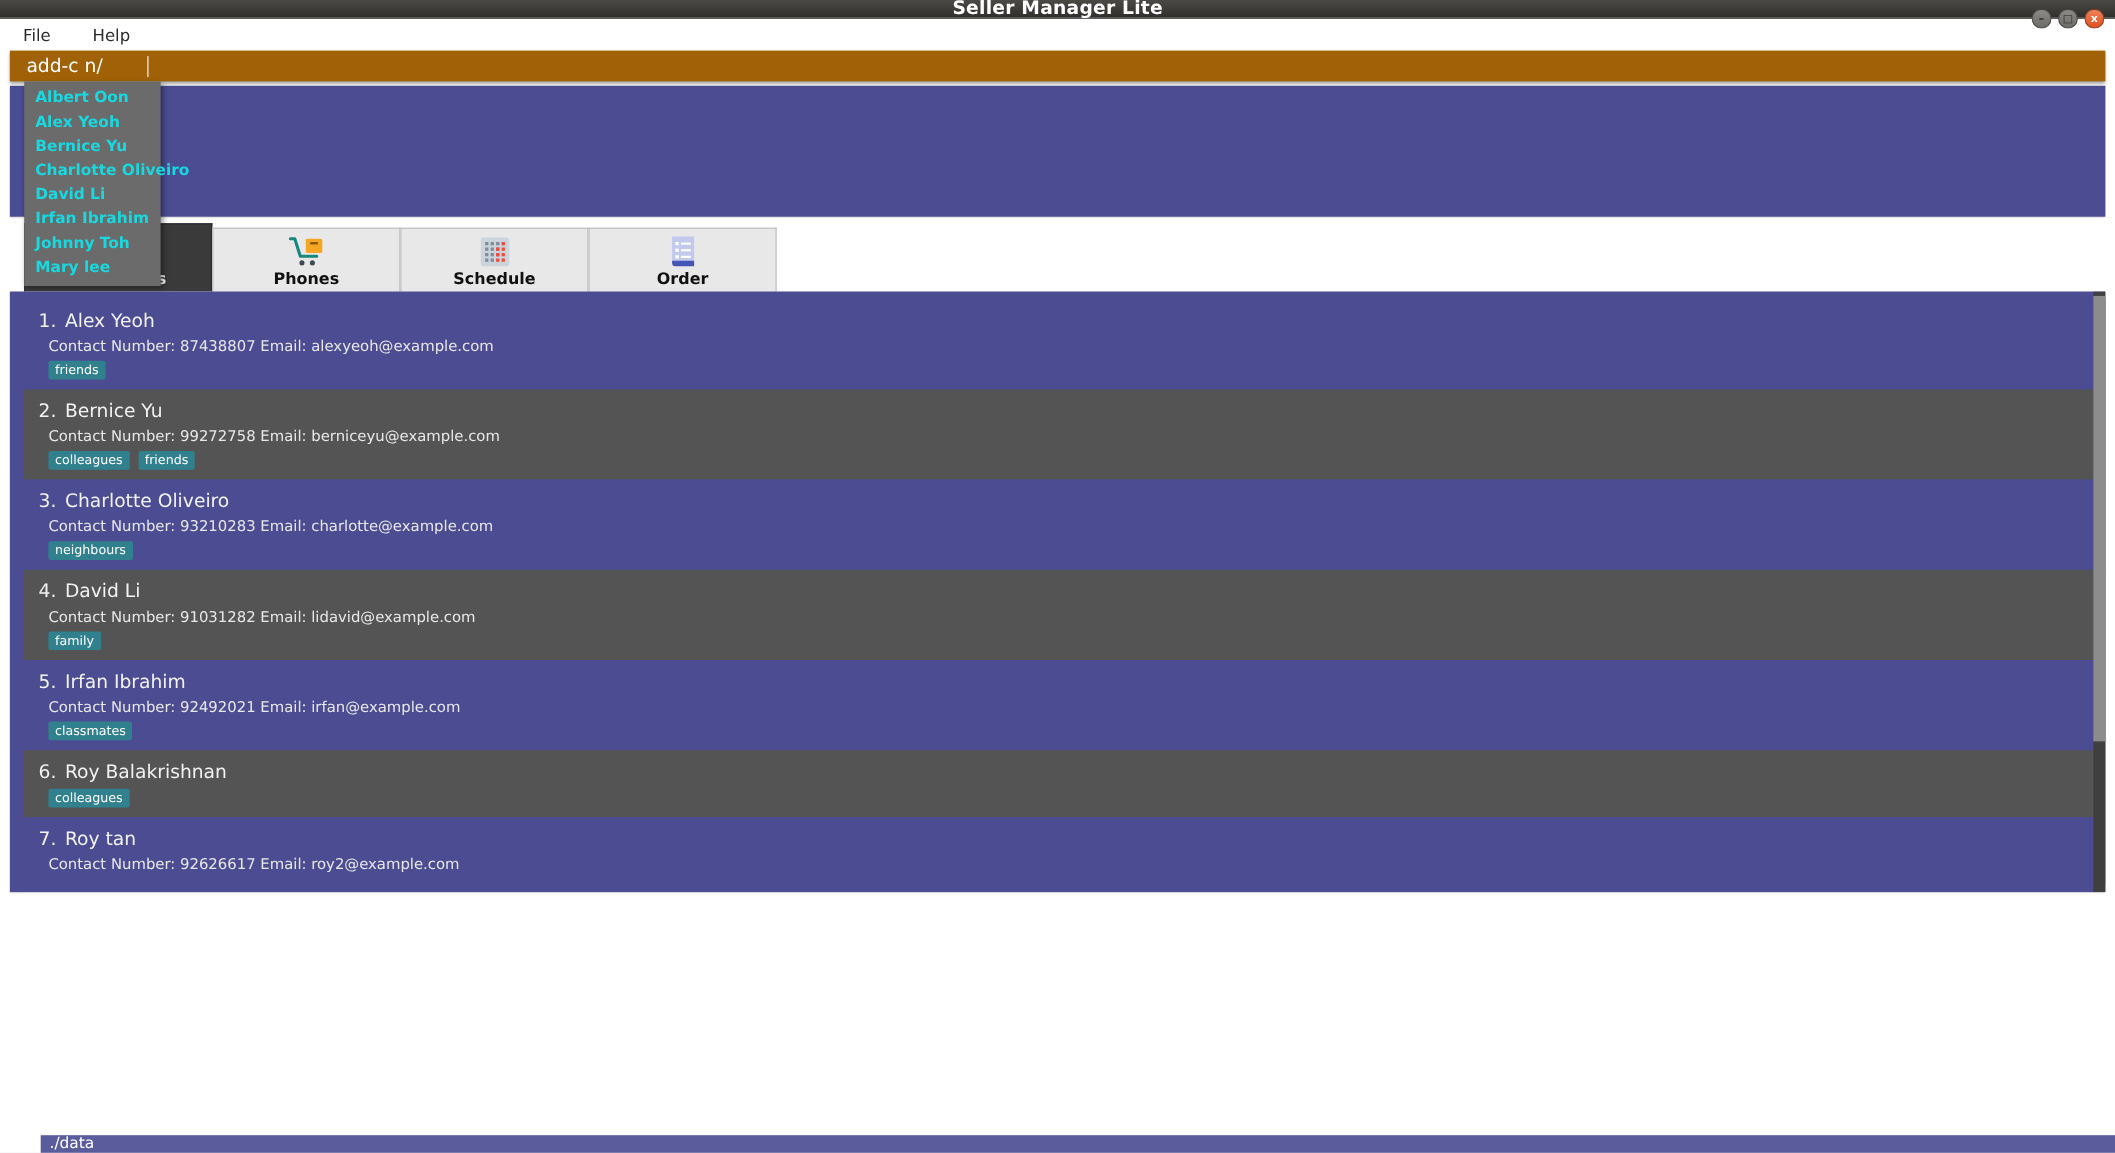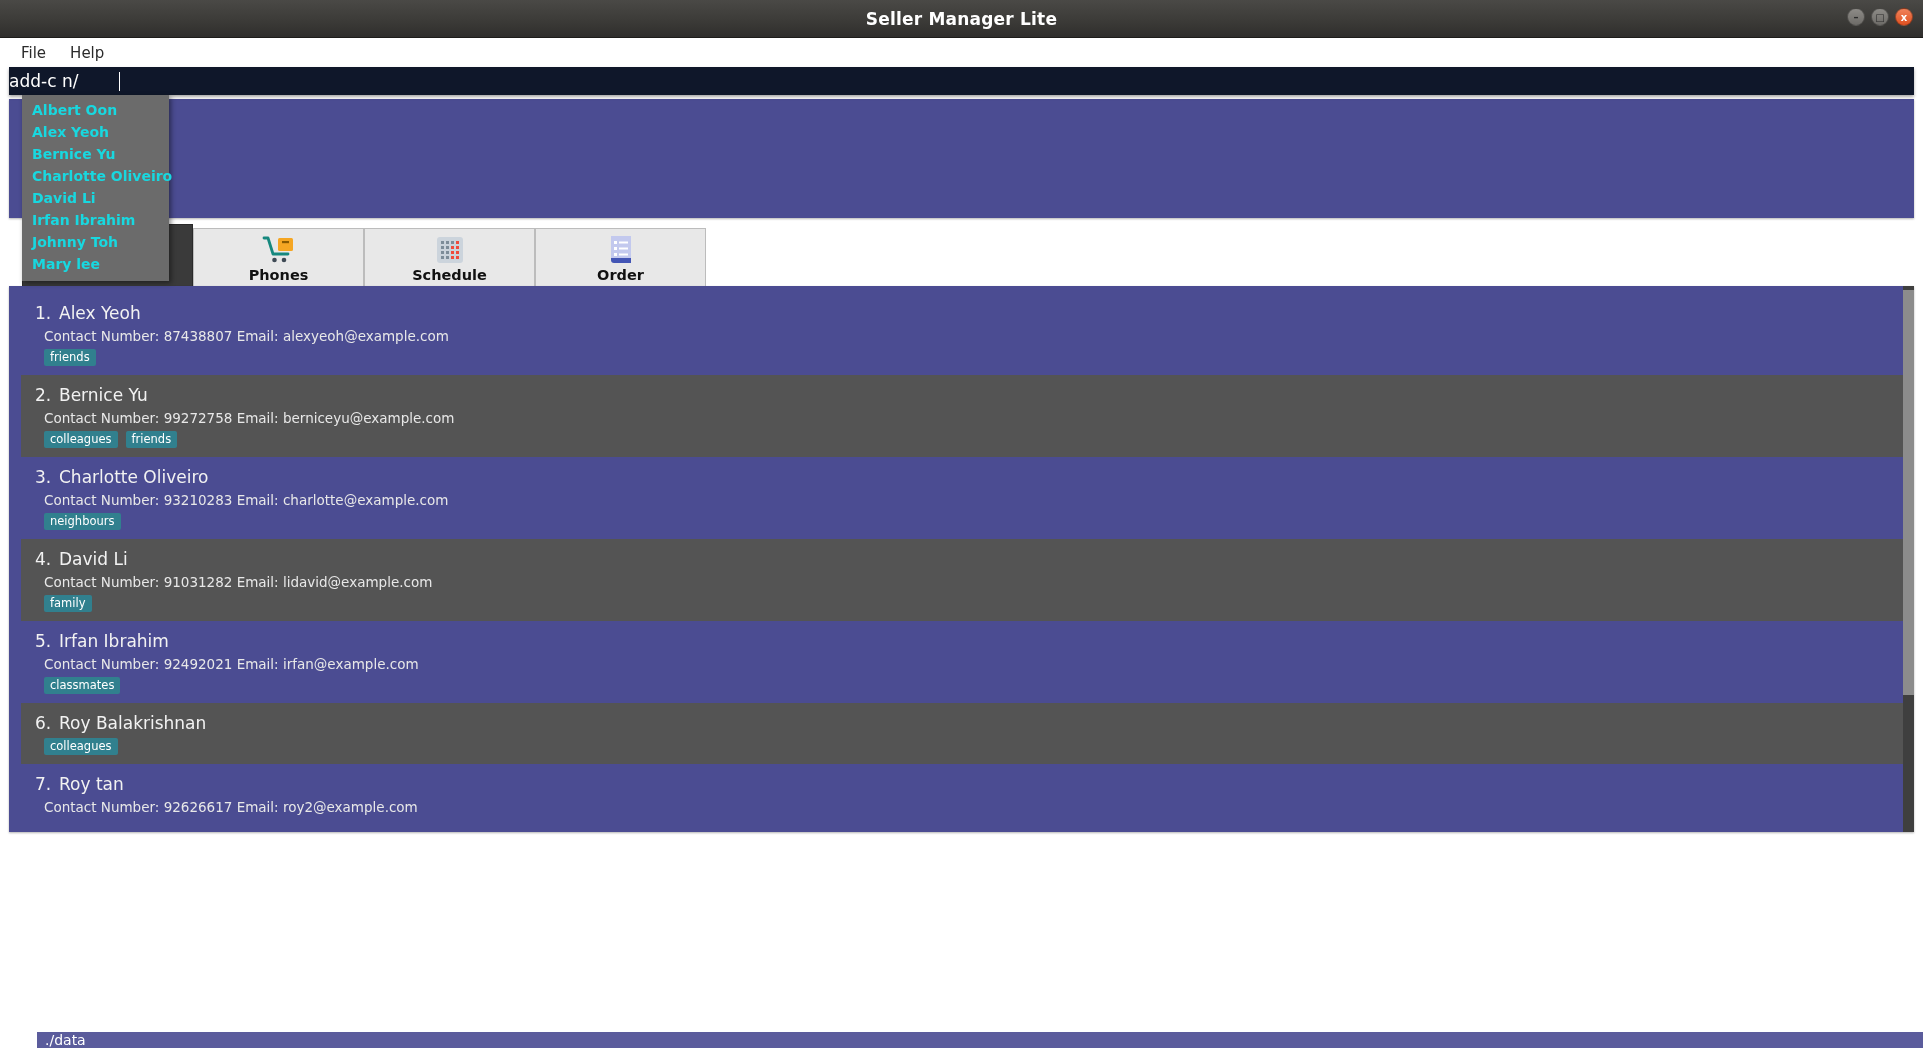--- a/index.html
+++ b/index.html
@@ -6,21 +6,21 @@
   html, body {
     width: 1923px; height: 1048px;
     background: #ffffff;
     font-family: "DejaVu Sans", sans-serif;
     overflow: hidden;
   }
 
   
   .titlebar {
     position: relative;
-    height: 38px;
+    height: 17px;
     background: linear-gradient(to bottom, #4a4946 0%, #3c3b38 55%, #2f2e2c 100%);
     display: flex; align-items: center; justify-content: center;
     border-bottom: 1px solid #1d1c1a;
   }
   .titlebar-title {
     color: #ffffff; font-size: 17px; font-weight: bold;
     letter-spacing: .2px;
     font-family: "DejaVu Sans", sans-serif;
   }
   .window-controls {
@@ -32,50 +32,51 @@
     display: flex; align-items: center; justify-content: center;
     font-size: 10px; font-weight: bold; color: #3a3a3a;
     border: 1px solid rgba(0,0,0,.35);
   }
   .wc.min, .wc.max { background: linear-gradient(to bottom,#8d8b87,#6d6b67); color:#2b2b2b; }
   .wc.close { background: linear-gradient(to bottom,#f0825a,#df5121); color:#ffffff; }
 
   
   .menubar {
     height: 29px; background: #ffffff;
-    display: flex; align-items: center; padding-left: 10px; gap: 2px;
+    display: flex; align-items: center; padding-left: 10px; gap: 16px;
   }
   .menu-item {
     font-size: 15px; color: #2b2b2b; padding: 3px 11px;
     font-family: "DejaVu Sans", sans-serif;
   }
 
   
   .cmd-wrap { position: relative; padding: 0 9px; background: #ffffff; }
   .cmd-box {
-    height: 28px; background: #0f172a;
+    height: 28px; background: #a16207;
     display: flex; align-items: center;
+    padding-left: 15px;
     box-shadow: 0 2px 3px rgba(0,0,0,.35);
     gap: 40px;
   }
   .cmd-text {
     color: #ffffff; font-size: 17px;
     font-family: "DejaVu Sans", sans-serif;
     white-space: pre;
   }
   .caret {
     display: inline-block; width: 1px; height: 19px;
     background: #ffffff; margin-left: 1px; vertical-align: -4px;
   }
 
   
   .autocomplete {
     position: absolute;
     left: 22px; top: 28px;
-    width: 147px;
+    width: 124px;
     background: #6b6b6b;
     box-shadow: 2px 2px 5px rgba(0,0,0,.45);
     padding: 4px 0 6px 0;
     z-index: 50;
   }
   .ac-item {
     color: #18d8e0; font-size: 14px; font-weight: bold;
     padding: 2px 0 2px 10px;
     font-family: "DejaVu Sans", sans-serif;
     white-space: nowrap;

